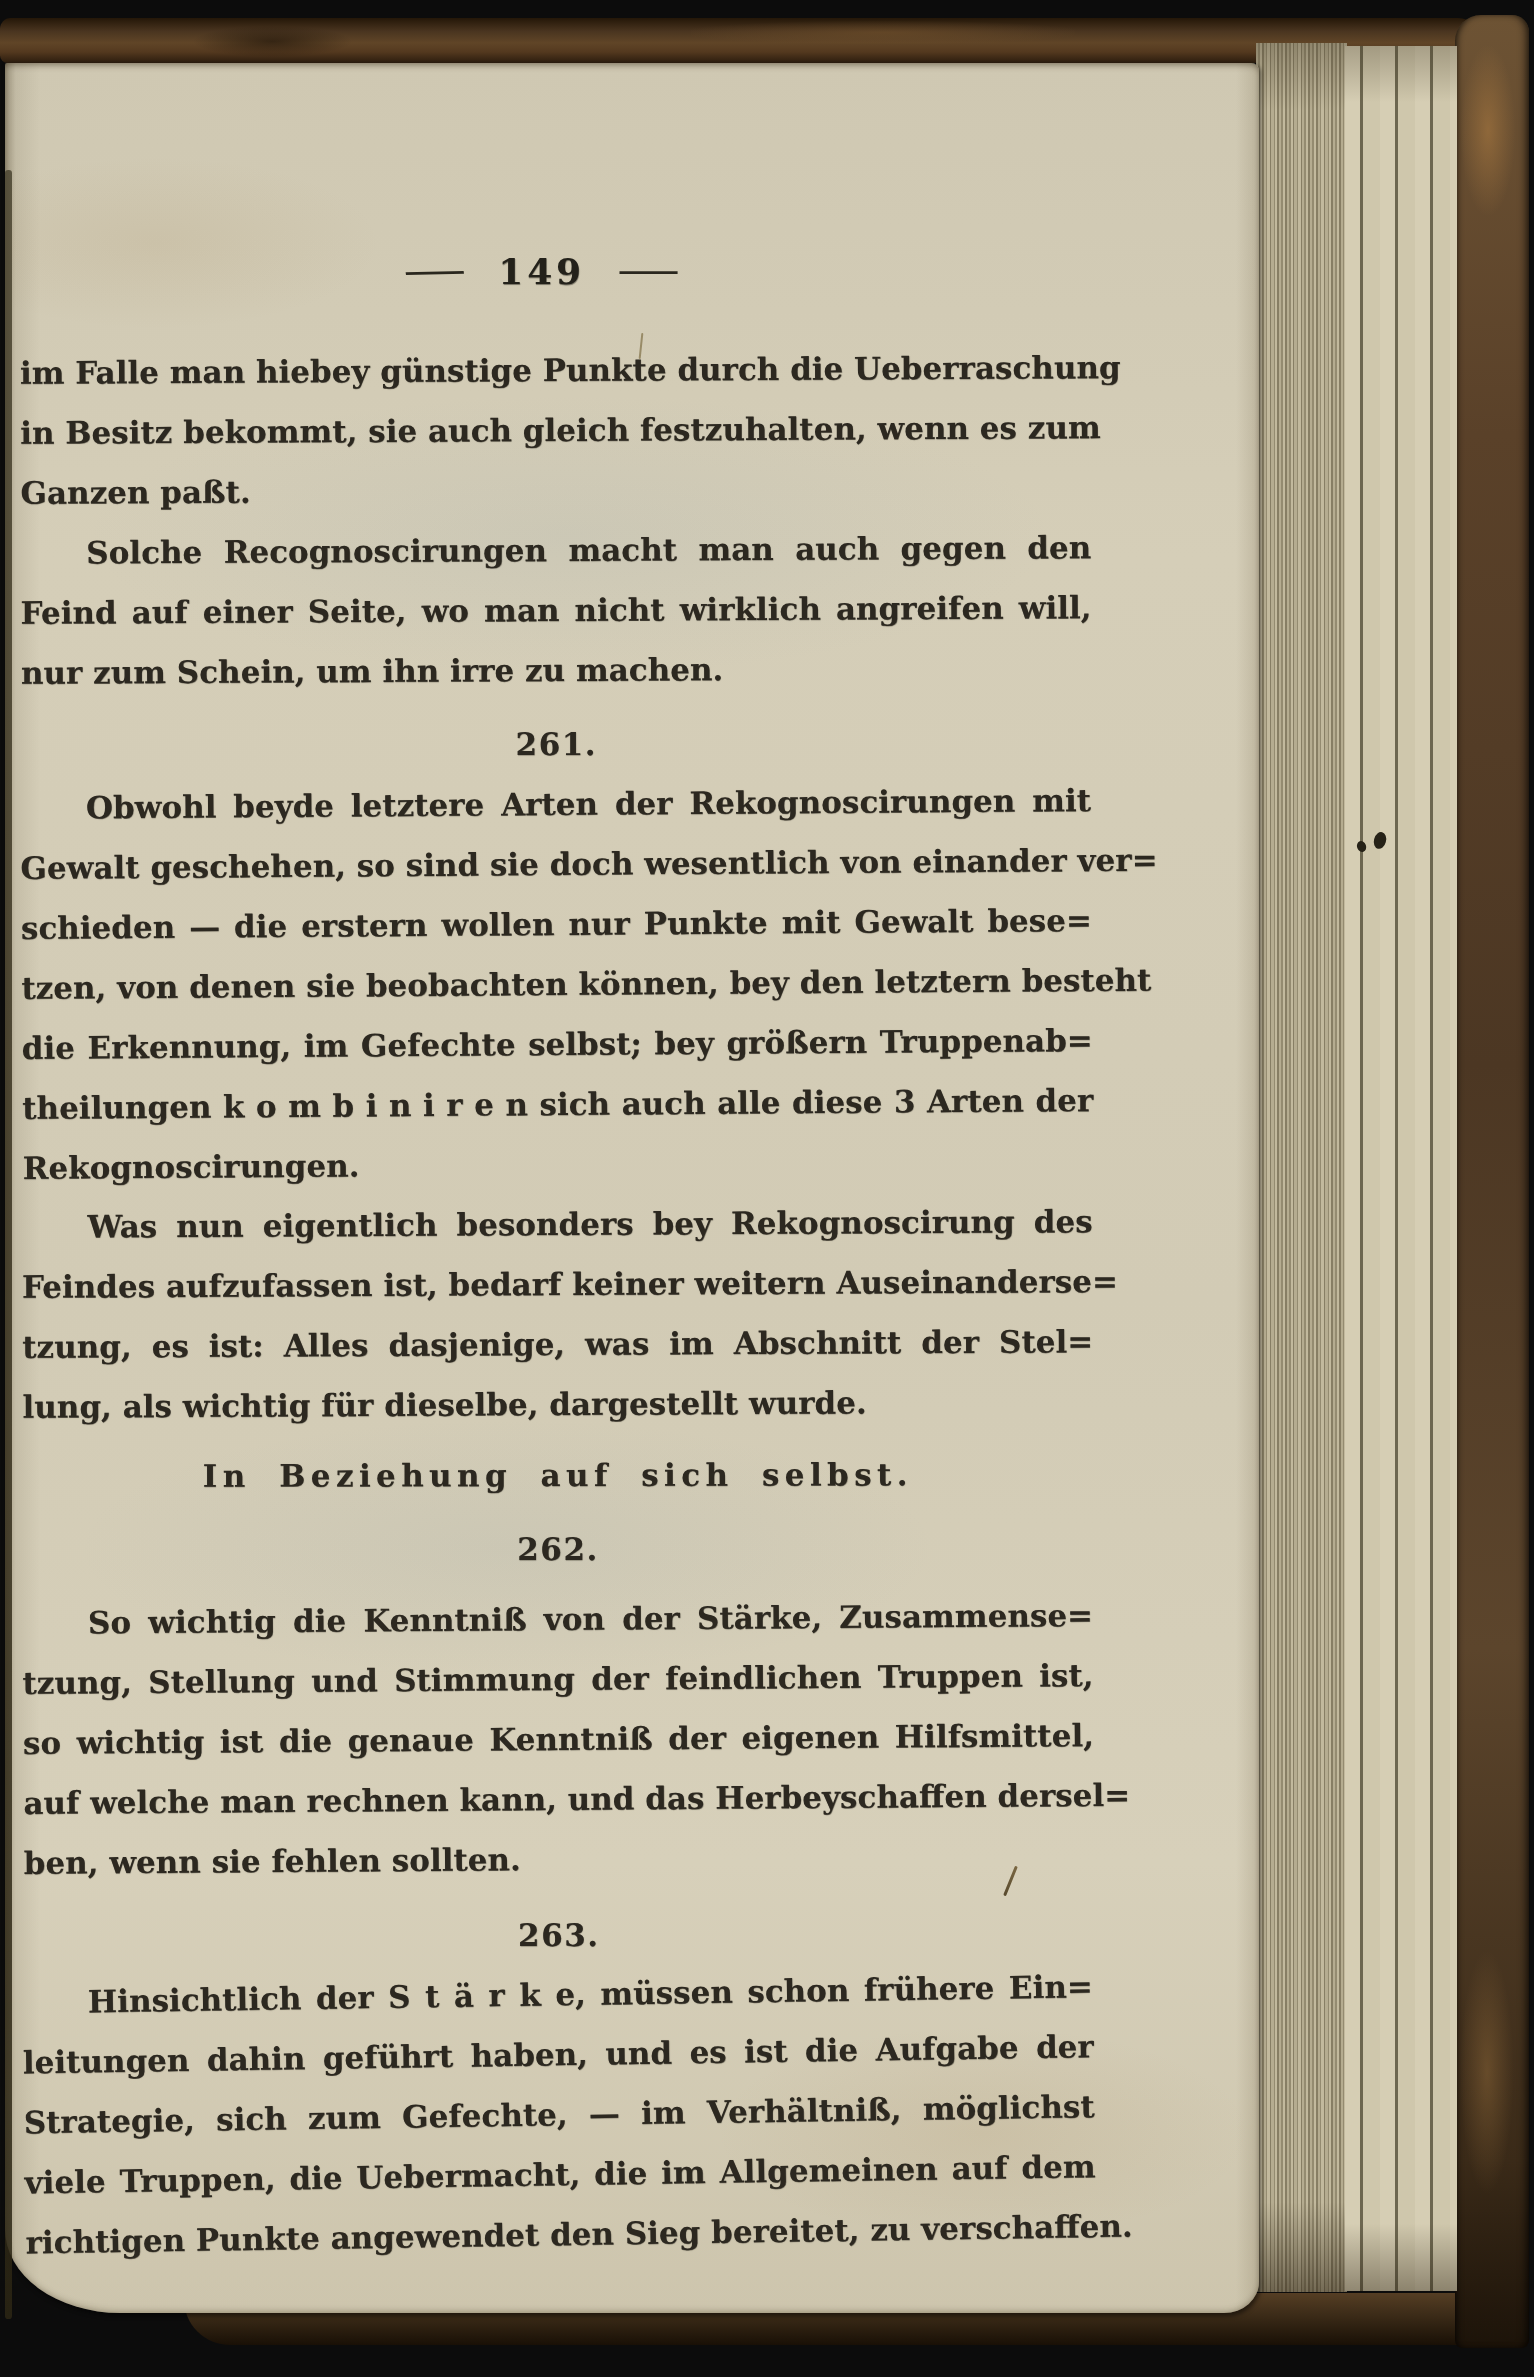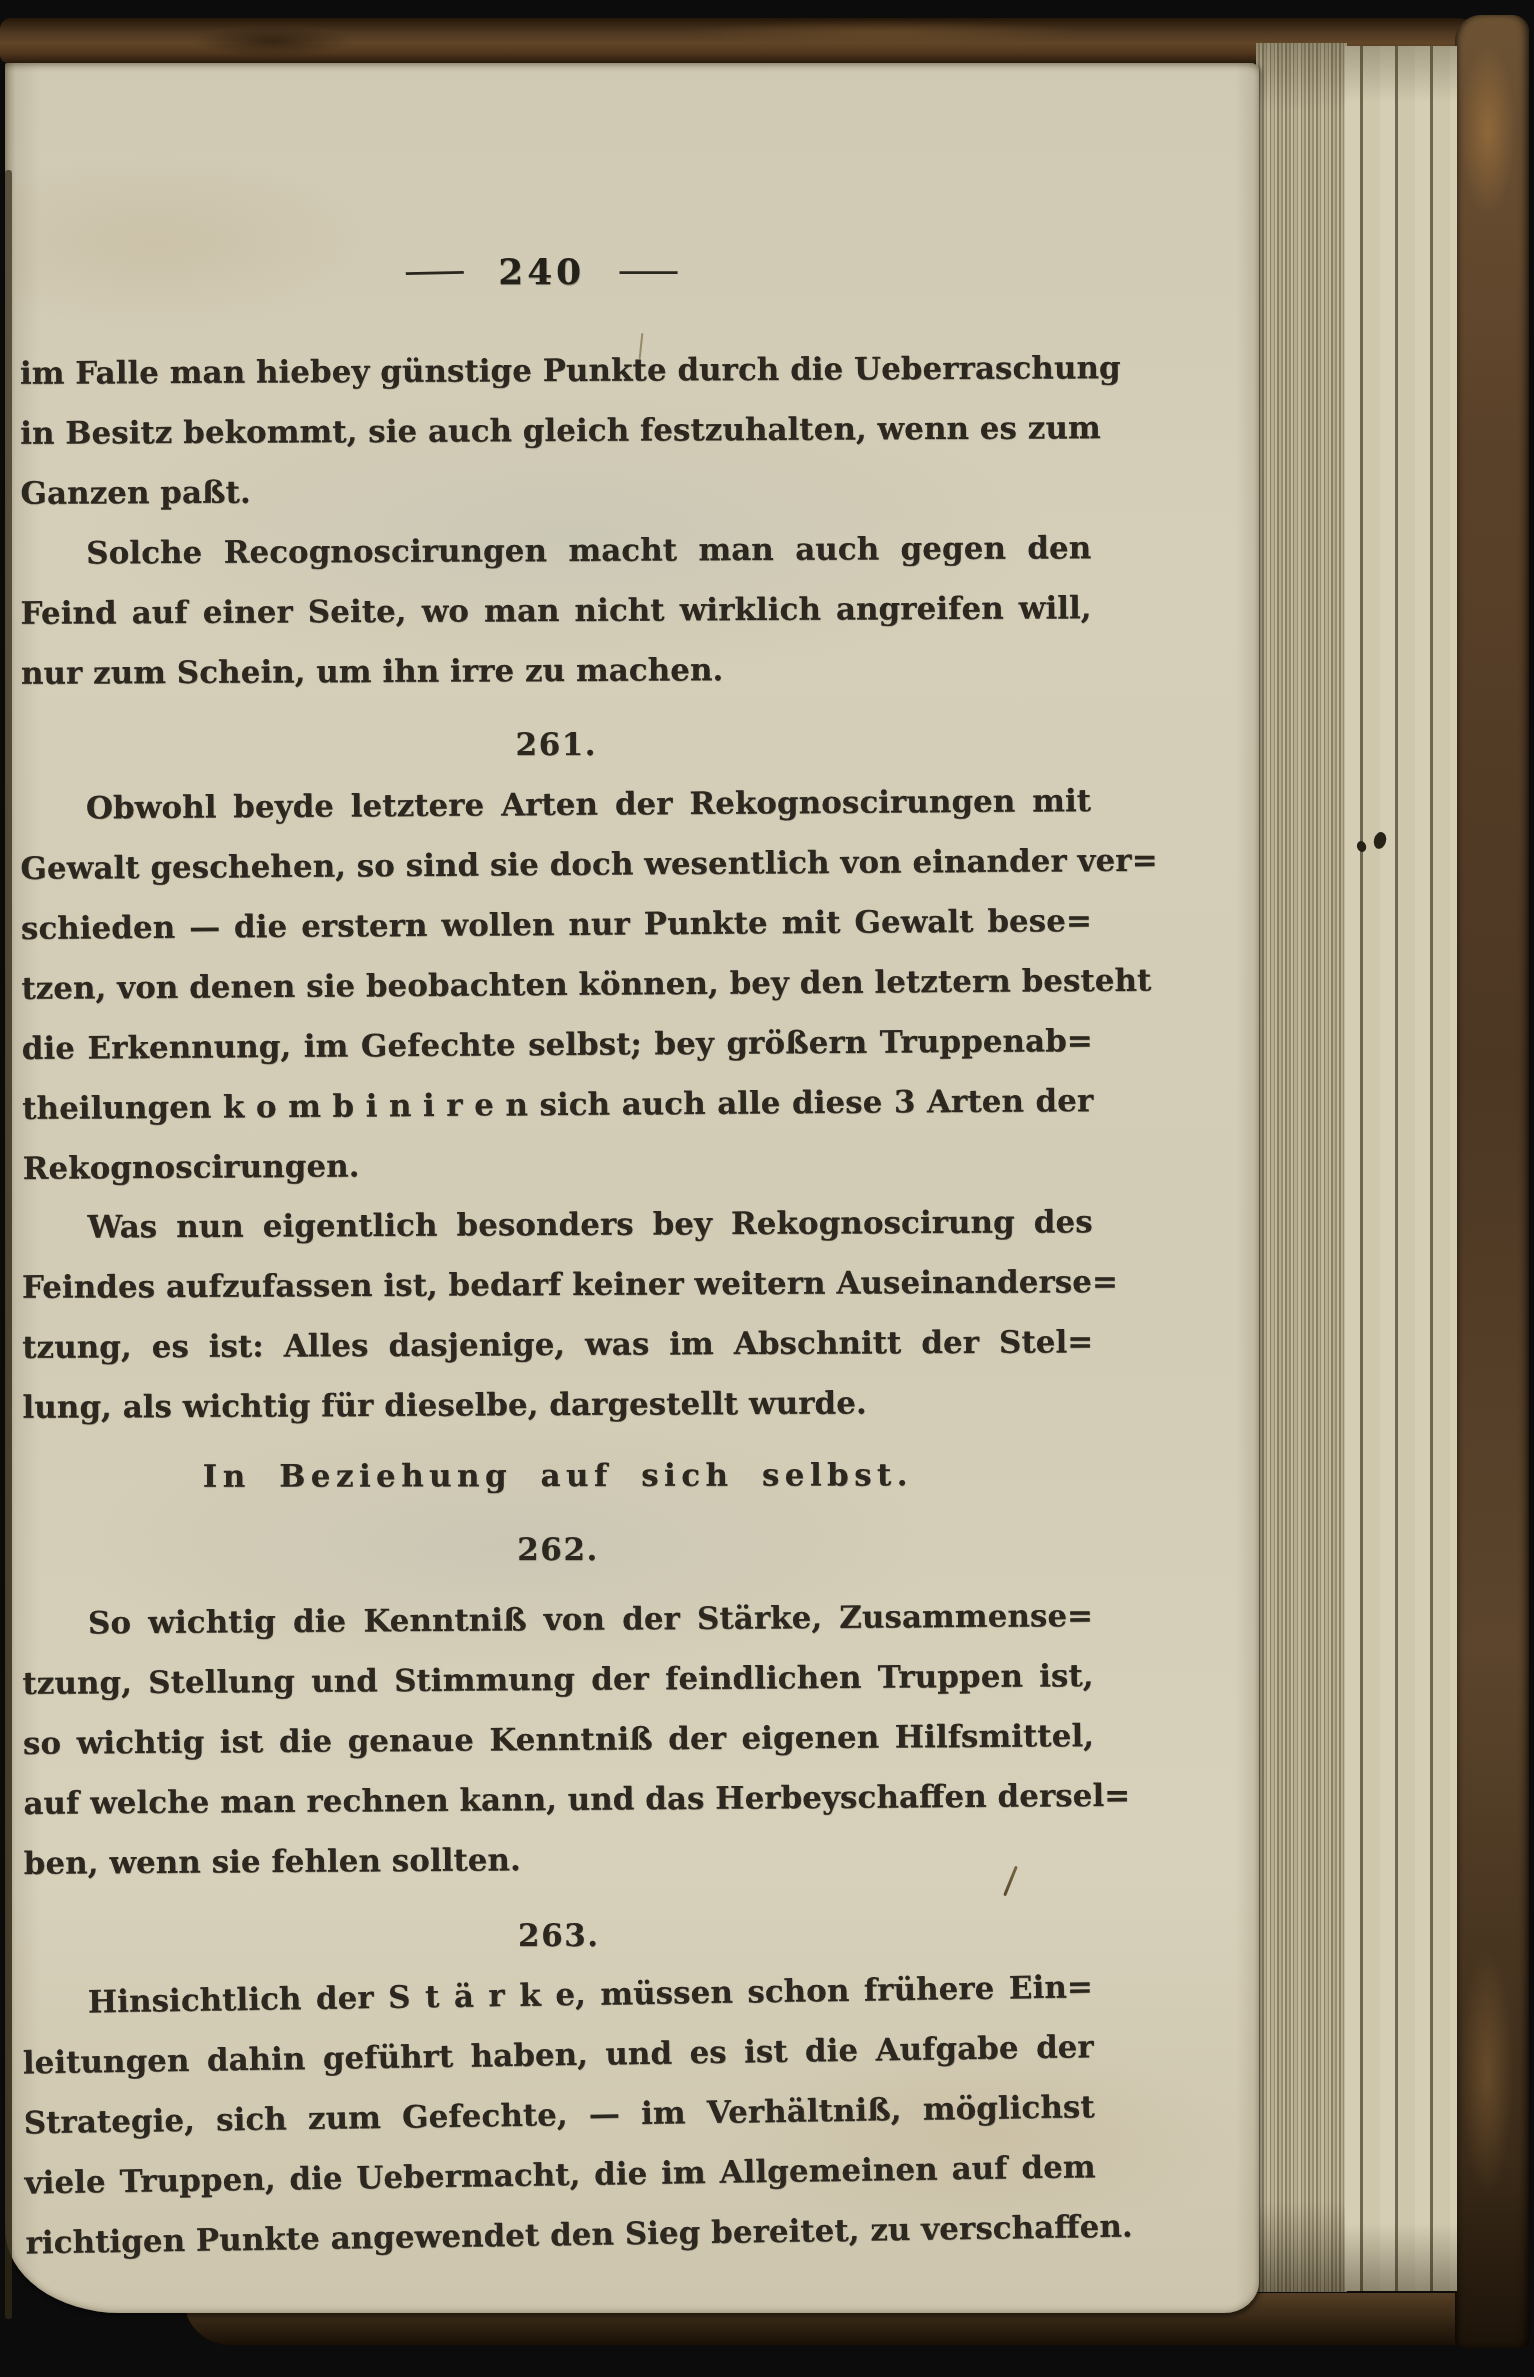--- a/index.html
+++ b/index.html
@@ -101,21 +101,21 @@
   <div class="fore-edge"></div>
   <div class="page-layers"></div>
   <div class="edge-speck speck-a"></div>
   <div class="edge-speck speck-b"></div>
 
   <div class="page">
     <div class="spine-strip"></div>
 
     <div class="pagenum-row">
       <span class="dash-rule dash-left">—</span>
-      <span class="pagenum">240</span>
+      <span class="pagenum">149</span>
       <span class="dash-rule">—</span>
     </div>
 
     <div class="fiber-mark"></div>
     <div class="pen-mark"></div>
 
     <div class="textblock">
 
       <div class="para tilt-1">
         <div class="line">im Falle man hiebey günstige Punkte durch die Ueberraschung</div>

